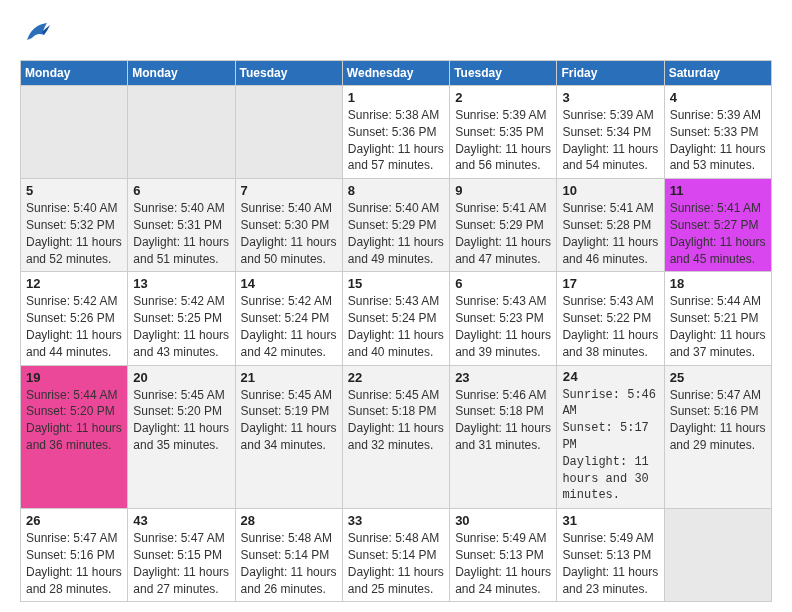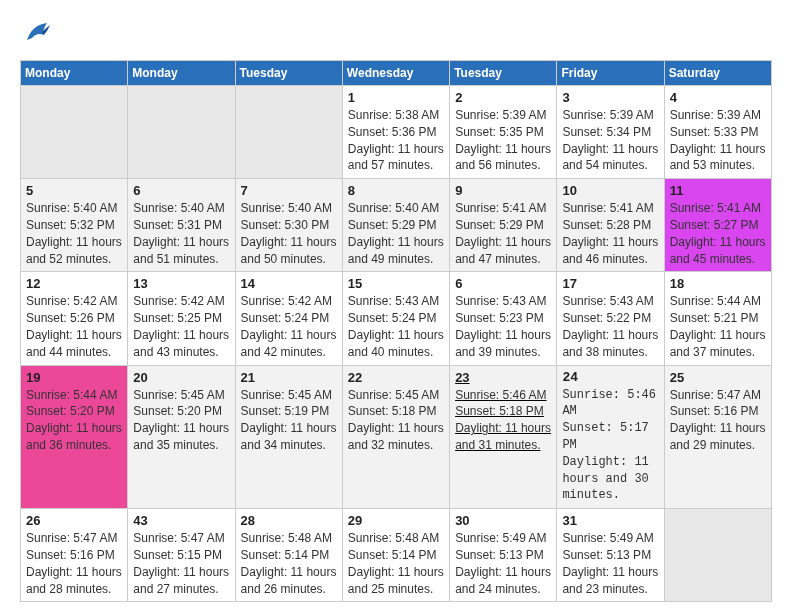--- a/index.html
+++ b/index.html
@@ -212,21 +212,21 @@
           <div class="day-info">Sunrise: 5:45 AM<br>Sunset: 5:20 PM<br>Daylight: 11 hours and 35 minutes.</div>
         </td>
         <td style="background: rgb(242, 242, 242); margin-top: 20px;">
           <span class="day-number">21</span>
           <div class="day-info">Sunrise: 5:45 AM<br>Sunset: 5:19 PM<br>Daylight: 11 hours and 34 minutes.</div>
         </td>
         <td style="background: rgb(242, 242, 242); margin-top: 32px;">
           <span class="day-number">22</span>
           <div class="day-info">Sunrise: 5:45 AM<br>Sunset: 5:18 PM<br>Daylight: 11 hours and 32 minutes.</div>
         </td>
-        <td style="background: rgb(242, 242, 242); text-decoration: underline;">
+        <td style="background: rgb(242, 242, 242);">
           <span class="day-number">23</span>
           <div class="day-info">Sunrise: 5:46 AM<br>Sunset: 5:18 PM<br>Daylight: 11 hours and 31 minutes.</div>
         </td>
         <td style="background: rgb(242, 242, 242); font-family: Liberation Mono, monospace;">
           <span class="day-number">24</span>
           <div class="day-info">Sunrise: 5:46 AM<br>Sunset: 5:17 PM<br>Daylight: 11 hours and 30 minutes.</div>
         </td>
         <td style="background: rgb(242, 242, 242);">
           <span class="day-number">25</span>
           <div class="day-info">Sunrise: 5:47 AM<br>Sunset: 5:16 PM<br>Daylight: 11 hours and 29 minutes.</div>
@@ -239,21 +239,21 @@
         </td>
         <td>
           <span class="day-number">43</span>
           <div class="day-info">Sunrise: 5:47 AM<br>Sunset: 5:15 PM<br>Daylight: 11 hours and 27 minutes.</div>
         </td>
         <td>
           <span class="day-number">28</span>
           <div class="day-info">Sunrise: 5:48 AM<br>Sunset: 5:14 PM<br>Daylight: 11 hours and 26 minutes.</div>
         </td>
         <td>
-          <span class="day-number">29</span>
+          <span class="day-number">33</span>
           <div class="day-info">Sunrise: 5:48 AM<br>Sunset: 5:14 PM<br>Daylight: 11 hours and 25 minutes.</div>
         </td>
         <td>
           <span class="day-number">30</span>
           <div class="day-info">Sunrise: 5:49 AM<br>Sunset: 5:13 PM<br>Daylight: 11 hours and 24 minutes.</div>
         </td>
         <td>
           <span class="day-number">31</span>
           <div class="day-info">Sunrise: 5:49 AM<br>Sunset: 5:13 PM<br>Daylight: 11 hours and 23 minutes.</div>
         </td>

